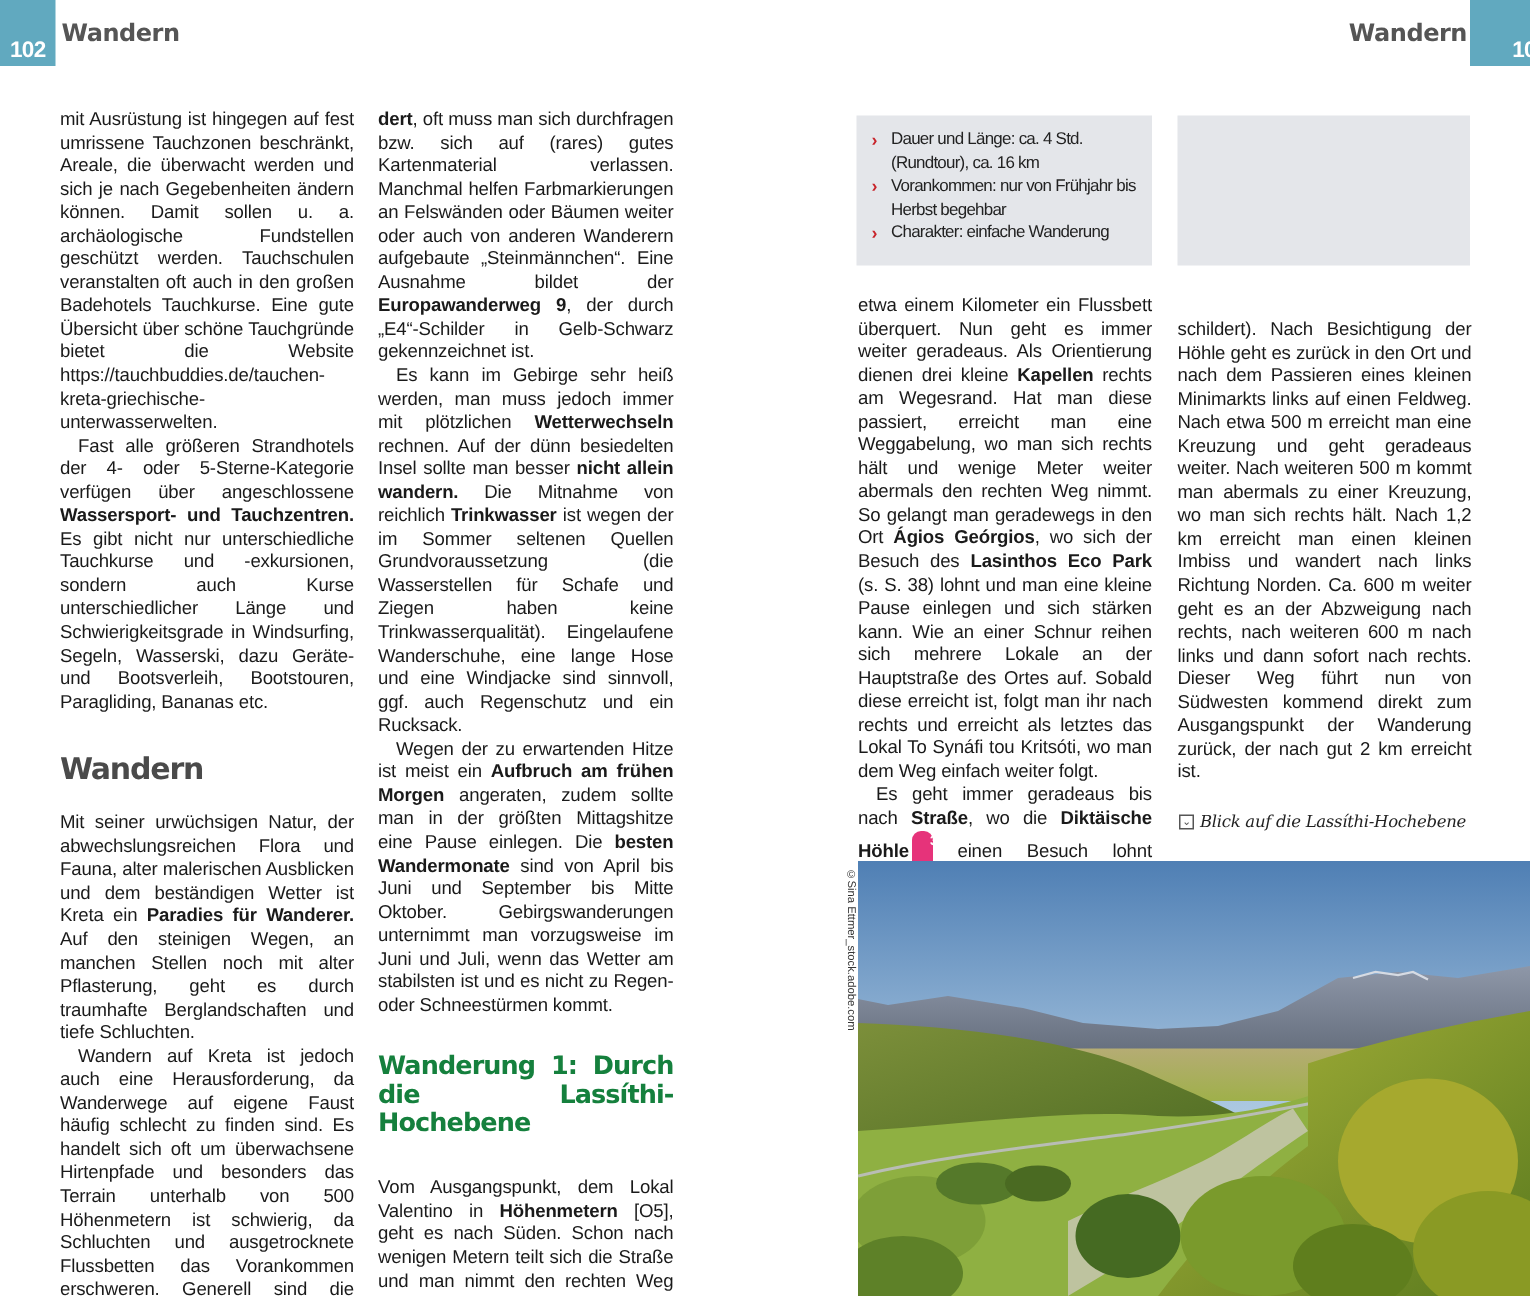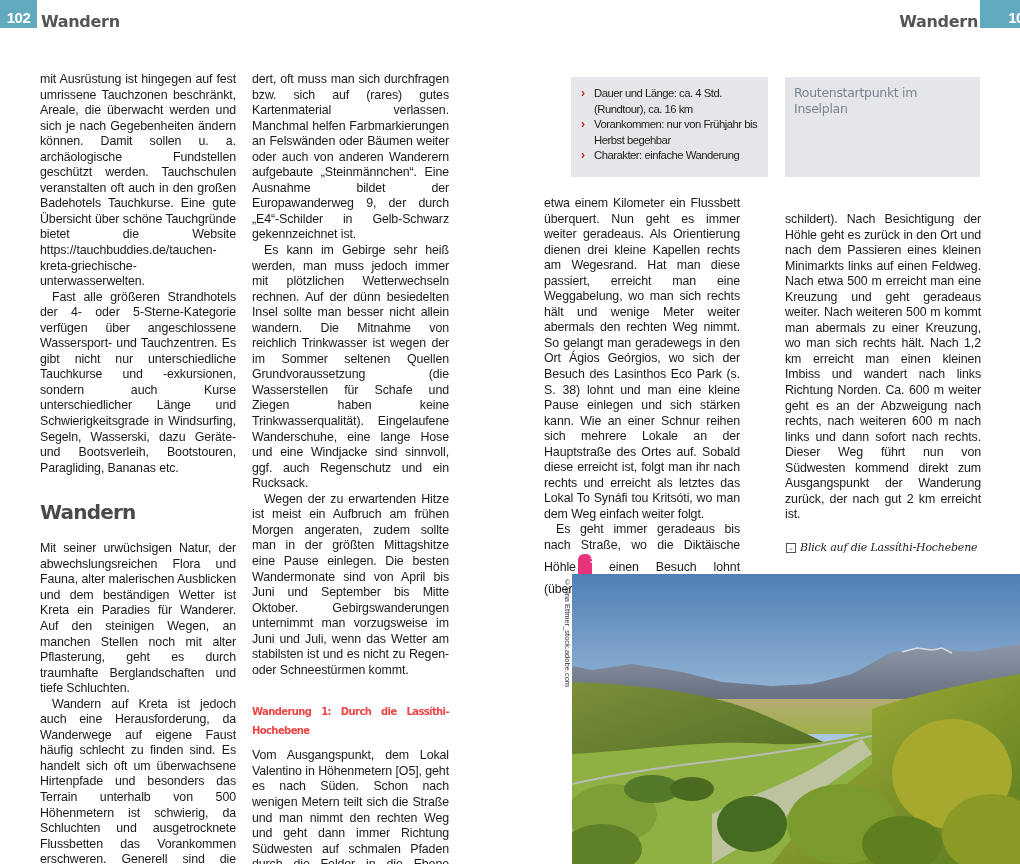--- a/index.html
+++ b/index.html
@@ -1,53 +1,53 @@
 <!DOCTYPE html>
 <html><head>
 <meta charset="utf-8">
 <style>
   * { box-sizing: border-box; margin: 0; padding: 0; }
   html, body { width: 1020px; height: 864px; background: #ffffff; overflow: hidden; }
   body { position: relative; font-family: "Liberation Sans", sans-serif; color: #1a1a1a; }
 
   .page-num {
-    position: absolute; top: 0; height: 28px; width: 37px;
+    position: absolute; top: 0; height: 44px; width: 37px;
     background: #61a9bf; color: #fff; font-family: "Liberation Sans", sans-serif;
     font-size: 15px; font-weight: bold; display: flex; align-items: flex-end; justify-content: center;
     padding-bottom: 2px; letter-spacing: -0.5px;
   }
   .page-num.left { left: 0; }
   .page-num.right { right: 0; padding-left: 40px; }
   .running-head {
     position: absolute; top: 12px; font-size: 16px; font-weight: bold; color: #555;
     font-family: "DejaVu Sans", sans-serif; letter-spacing: -0.3px;
   }
   .running-head.left { left: 41px; }
   .running-head.right { right: 42px; }
 
   .col {
     position: absolute; font-size: 12.4px; line-height: 15.55px; text-align: justify;
     hyphens: manual; letter-spacing: -0.1px;
   }
   .col p { margin: 0; }
   .col p.indent { text-indent: 12px; }
-  .col b { font-weight: normal; margin-top: 11px; }
+  .col b { font-weight: bold; margin-top: 11px; }
 
   .c1 { left: 40px; top: 72px; width: 196px; }
   .c2 { left: 252px; top: 72px; width: 197px; }
-  .c3 { left: 544px; top: 196px; width: 196px; }
+  .c3 { left: 572px; top: 196px; width: 196px; }
   .c4 { left: 785px; top: 212px; width: 196px; }
 
   .section-title {
     font-family: "DejaVu Sans", sans-serif; font-weight: bold; font-size: 20px; color: #4a4a4a;
     letter-spacing: -0.8px; margin: 24px 0 17px 0; line-height: 24px;
   }
   .subsection-title {
-    font-family: "DejaVu Sans", sans-serif; font-weight: bold; font-size: 10px; color: #ef4444;
-    letter-spacing: -0.6px; line-height: 19px; margin: 24px 0 8px 0;
+    font-family: "DejaVu Sans", sans-serif; font-weight: bold; font-size: 17px; color: #15803d;
+    letter-spacing: -0.6px; line-height: 19px; margin: 24px 0 25px 0;
   }
 
   .infobox {
     position: absolute; left: 571px; top: 77px; width: 197px; height: 100px;
     background: #e4e6ea; padding: 9px 8px 0 10px;
   }
   .infobox ul { list-style: none; }
   .infobox li {
     position: relative; padding-left: 13px; font-size: 11.3px; line-height: 15.5px;
     font-family: "Liberation Sans", sans-serif; letter-spacing: -0.5px; color: #222;
@@ -121,21 +121,20 @@
 
 <div class="infobox">
   <ul>
     <li><span class="arrow">›</span><span>Dauer und Länge:</span><span> ca. 4 Std. (Rundtour), ca. 16 km</span></li>
     <li><span class="arrow">›</span><span>Vorankommen:</span><span> nur von Frühjahr bis Herbst begehbar</span></li>
     <li><span class="arrow">›</span><span>Charakter:</span><span> einfache Wanderung</span></li>
   </ul>
 </div>
 
 <div class="tipbox">
-  <div class="tip-title">Routenstartpunkt im Inselplan</div>
 </div>
 
 <div class="col c3">
   <p><span>etwa einem Kilometer ein Flussbett überquert. Nun geht es immer weiter geradeaus. Als Orientierung dienen drei kleine </span><b>Kapellen</b><span> rechts am Wegesrand. Hat man diese passiert, erreicht man eine Weggabelung, wo man sich rechts hält und wenige Meter weiter abermals den rechten Weg nimmt. So gelangt man geradewegs in den Ort </span><b>Ágios Geórgios</b><span>, wo sich der Besuch des </span><b>Lasinthos Eco Park</b><span> (s. S. 38) lohnt und man eine kleine Pause einlegen und sich stärken kann. Wie an einer Schnur reihen sich mehrere Lokale an der Hauptstraße des Ortes auf. Sobald diese erreicht ist, folgt man ihr nach rechts und erreicht als letztes das Lokal To Synáfi tou Kritsóti, wo man dem Weg einfach weiter folgt.</span></p>
   <p class="indent"><span>Es geht immer geradeaus bis nach </span><b>Straße</b><span>, wo die </span><b>Diktäische Höhle</b><span class="badge">32</span><span> einen Besuch lohnt (überall ausge-</span></p>
 </div>
 
 <div class="col c4">
   <p>schildert). Nach Besichtigung der Höhle geht es zurück in den Ort und nach dem Passieren eines kleinen Minimarkts links auf einen Feldweg. Nach etwa 500 m erreicht man eine Kreuzung und geht geradeaus weiter. Nach weiteren 500 m kommt man abermals zu einer Kreuzung, wo man sich rechts hält. Nach 1,2 km erreicht man einen kleinen Imbiss und wandert nach links Richtung Norden. Ca. 600 m weiter geht es an der Abzweigung nach rechts, nach weiteren 600 m nach links und dann sofort nach rechts. Dieser Weg führt nun von Südwesten kommend direkt zum Ausgangspunkt der Wanderung zurück, der nach gut 2 km erreicht ist.</p>
 </div>

